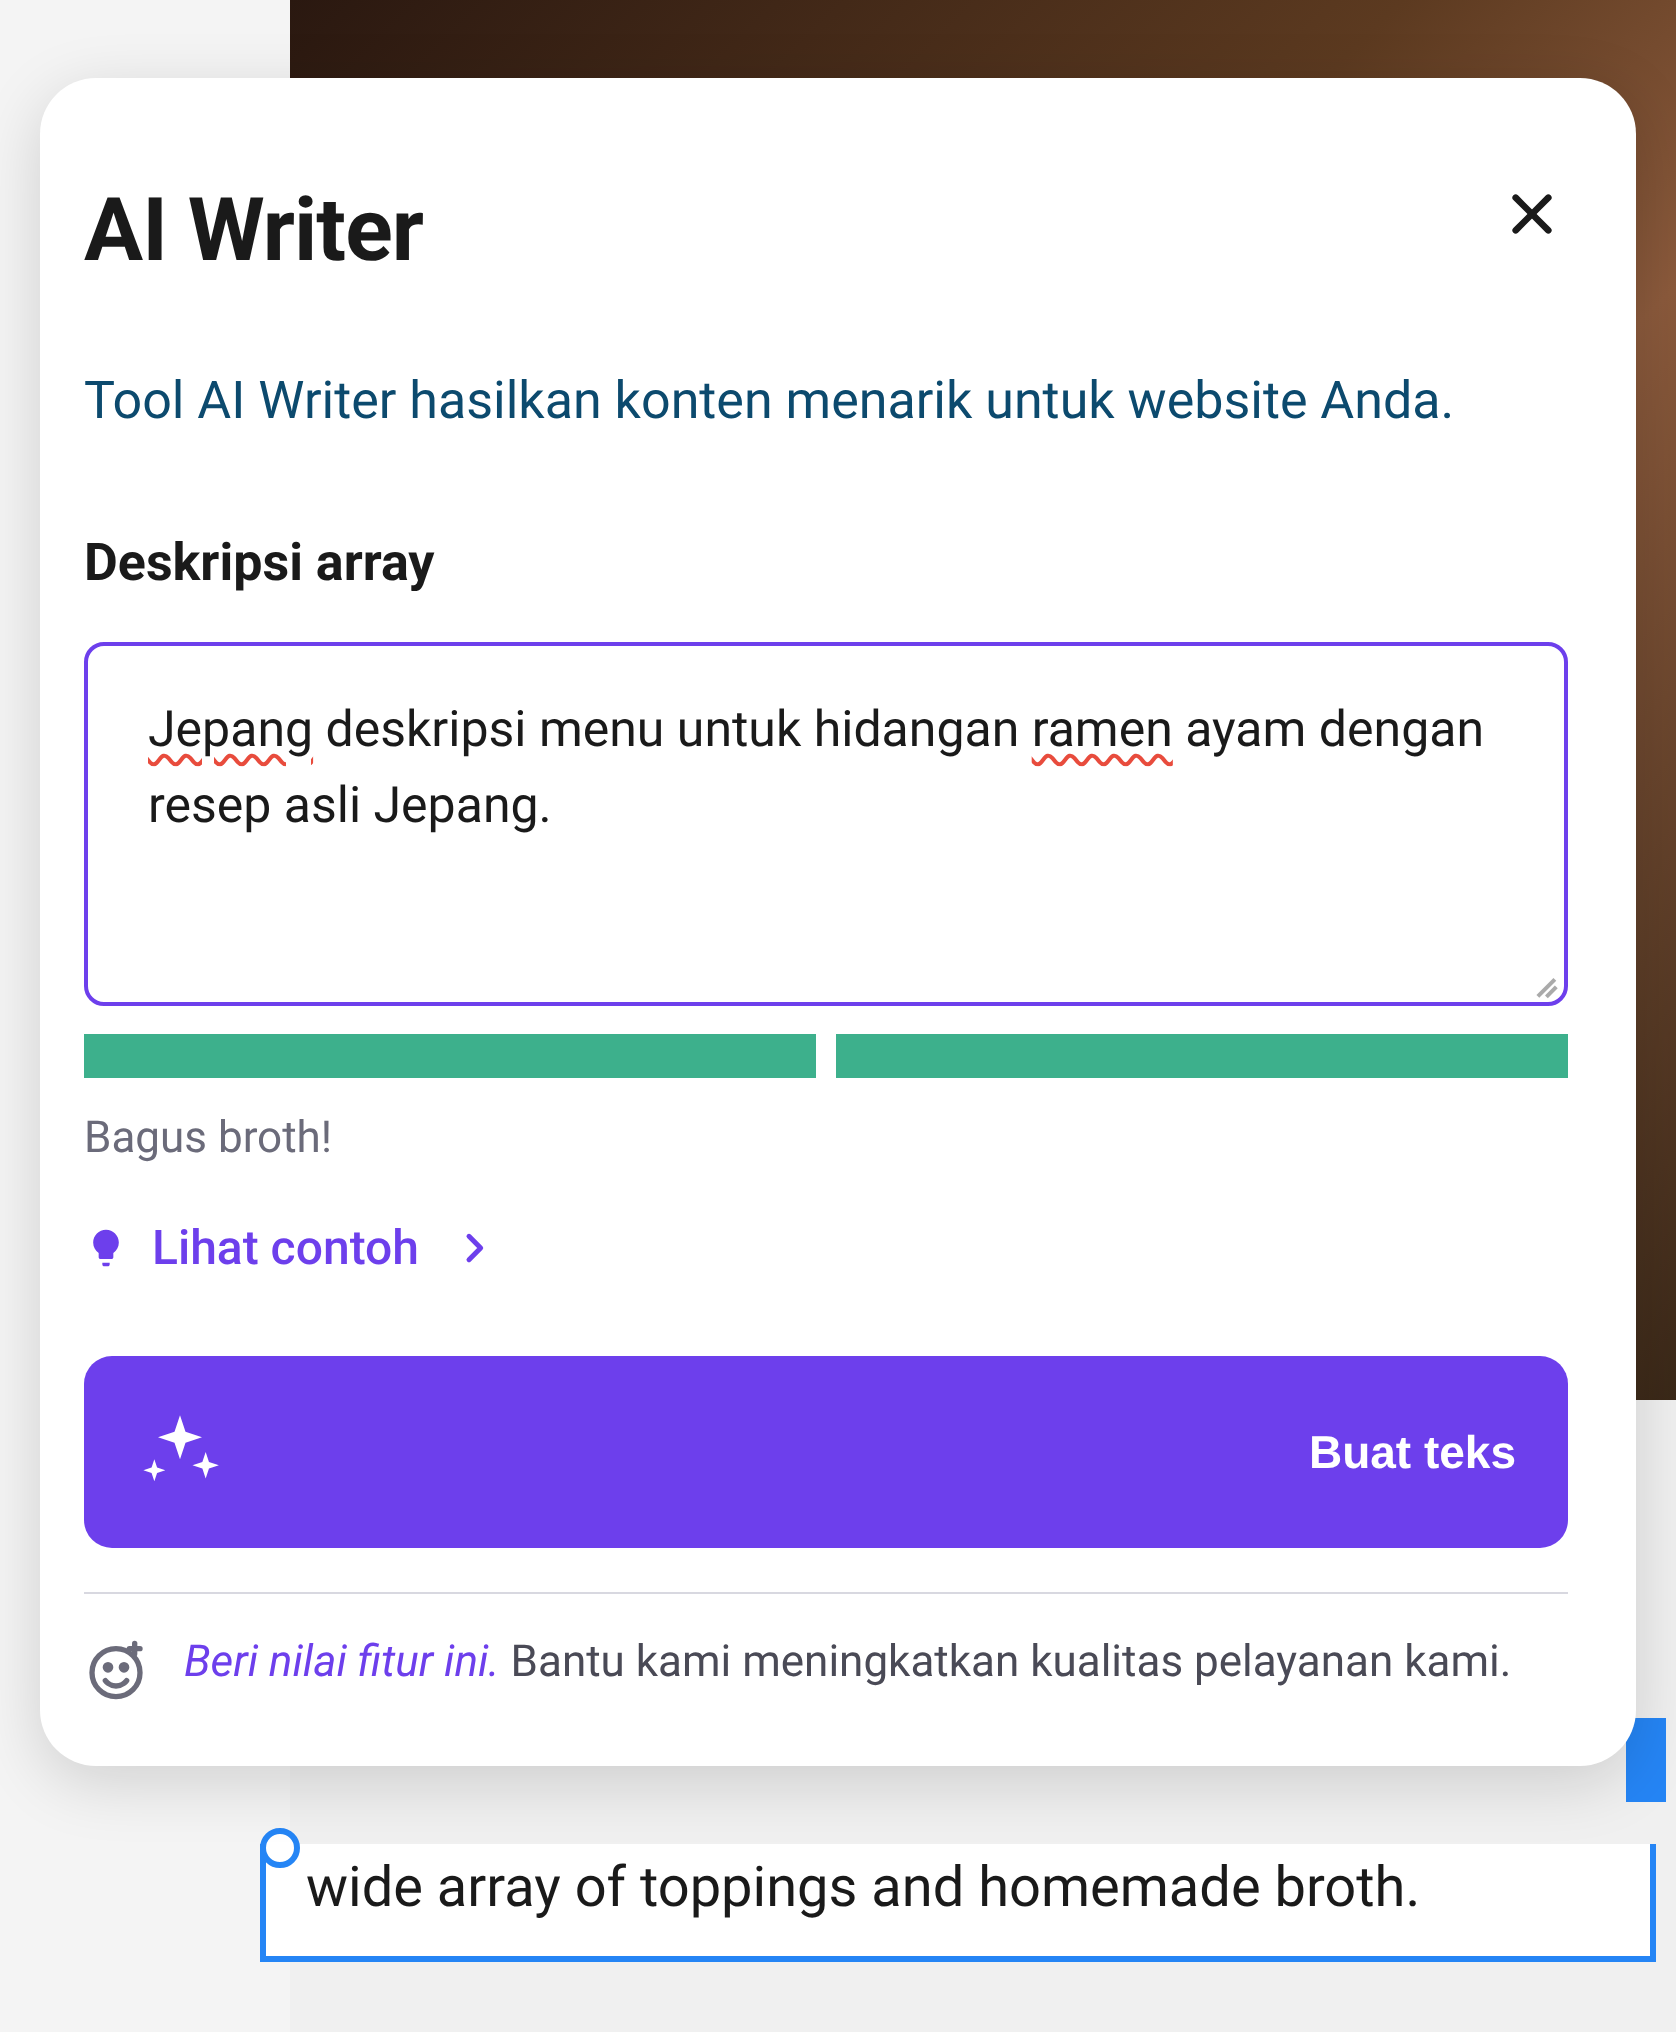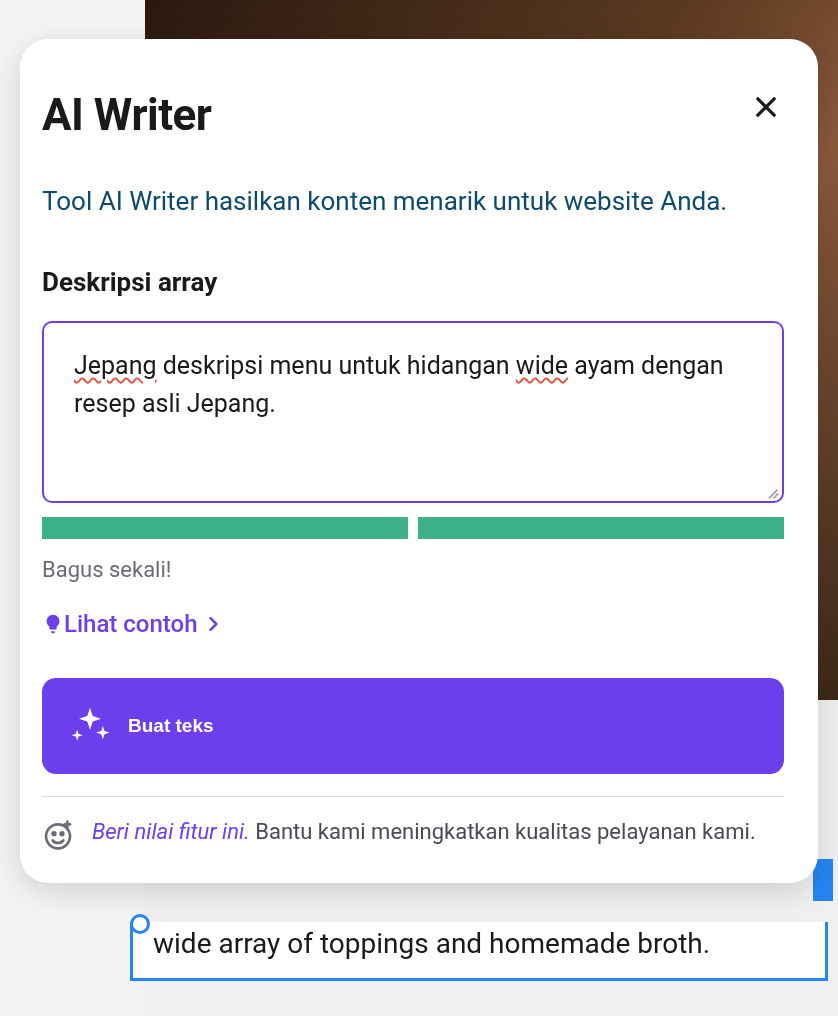--- a/index.html
+++ b/index.html
@@ -172,20 +172,21 @@
       background: #3db08c;
     }
     .strength-text {
       font-size: 22px;
       color: #6b6b7a;
       margin-bottom: 28px;
     }
     .example-link {
       display: flex;
       align-items: center;
+      gap: 12px;
       font-size: 24px;
       color: #6d3fec;
       font-weight: 500;
       cursor: pointer;
       margin-bottom: 40px;
     }
     .lightbulb-icon {
       width: 22px;
       height: 22px;
     }
@@ -194,26 +195,26 @@
       height: 20px;
       margin-left: 6px;
     }
     .generate-btn {
       width: 100%;
       background: #6d3fec;
       color: white;
       border: none;
       border-radius: 14px;
       padding: 26px;
-      font-size: 19px;
+      font-size: 23px;
       font-weight: 700;
       cursor: pointer;
       display: flex;
       align-items: center;
-      justify-content: flex-start;
+      justify-content: space-between;
       gap: 16px;
       margin-bottom: 22px;
     }
     .sparkle-icon {
       width: 44px;
       height: 44px;
     }
     .divider {
       height: 1px;
       background: #d8d8e0;
@@ -258,30 +259,30 @@
         <line x1="19" y1="5" x2="5" y2="19"></line>
       </svg>
     </div>
   </div>
 
   <p class="modal-description">Tool AI Writer hasilkan konten menarik untuk website Anda.</p>
 
   <div class="field-label">Deskripsi array</div>
 
   <div class="textarea-wrapper">
-    <div class="textarea-content" contenteditable="true" id="textarea-content" style=""><span class="spellcheck-underline">Jepang</span> deskripsi menu untuk hidangan <span class="spellcheck-underline">wide</span> ayam dengan resep asli Jepang.</div>
+    <div class="textarea-content" contenteditable="true" id="textarea-content" style=""><span class="spellcheck-underline">Jepang</span> deskripsi menu untuk hidangan <span class="spellcheck-underline">ramen</span> ayam dengan resep asli Jepang.</div>
     <div class="resize-handle"></div>
   </div>
 
   <div class="strength-bars">
     <div class="strength-bar"></div>
     <div class="strength-bar"></div>
   </div>
 
-  <div class="strength-text">Bagus sekali!</div>
+  <div class="strength-text">Bagus broth!</div>
 
   <div class="example-link">
     <svg class="lightbulb-icon" viewBox="0 0 24 24" fill="#6d3fec">
       <path d="M12 2C8.13 2 5 5.13 5 9c0 2.38 1.19 4.47 3 5.74V17c0 .55.45 1 1 1h6c.55 0 1-.45 1-1v-2.26c1.81-1.27 3-3.36 3-5.74 0-3.87-3.13-7-7-7zm-2 18h4v1c0 .55-.45 1-1 1h-2c-.55 0-1-.45-1-1v-1z"></path>
     </svg>
     <span>Lihat contoh</span>
     <svg class="chevron-right" viewBox="0 0 24 24" fill="none" stroke="#6d3fec" stroke-width="3" stroke-linecap="round" stroke-linejoin="round">
       <polyline points="9 5 16 12 9 19"></polyline>
     </svg>
   </div>

